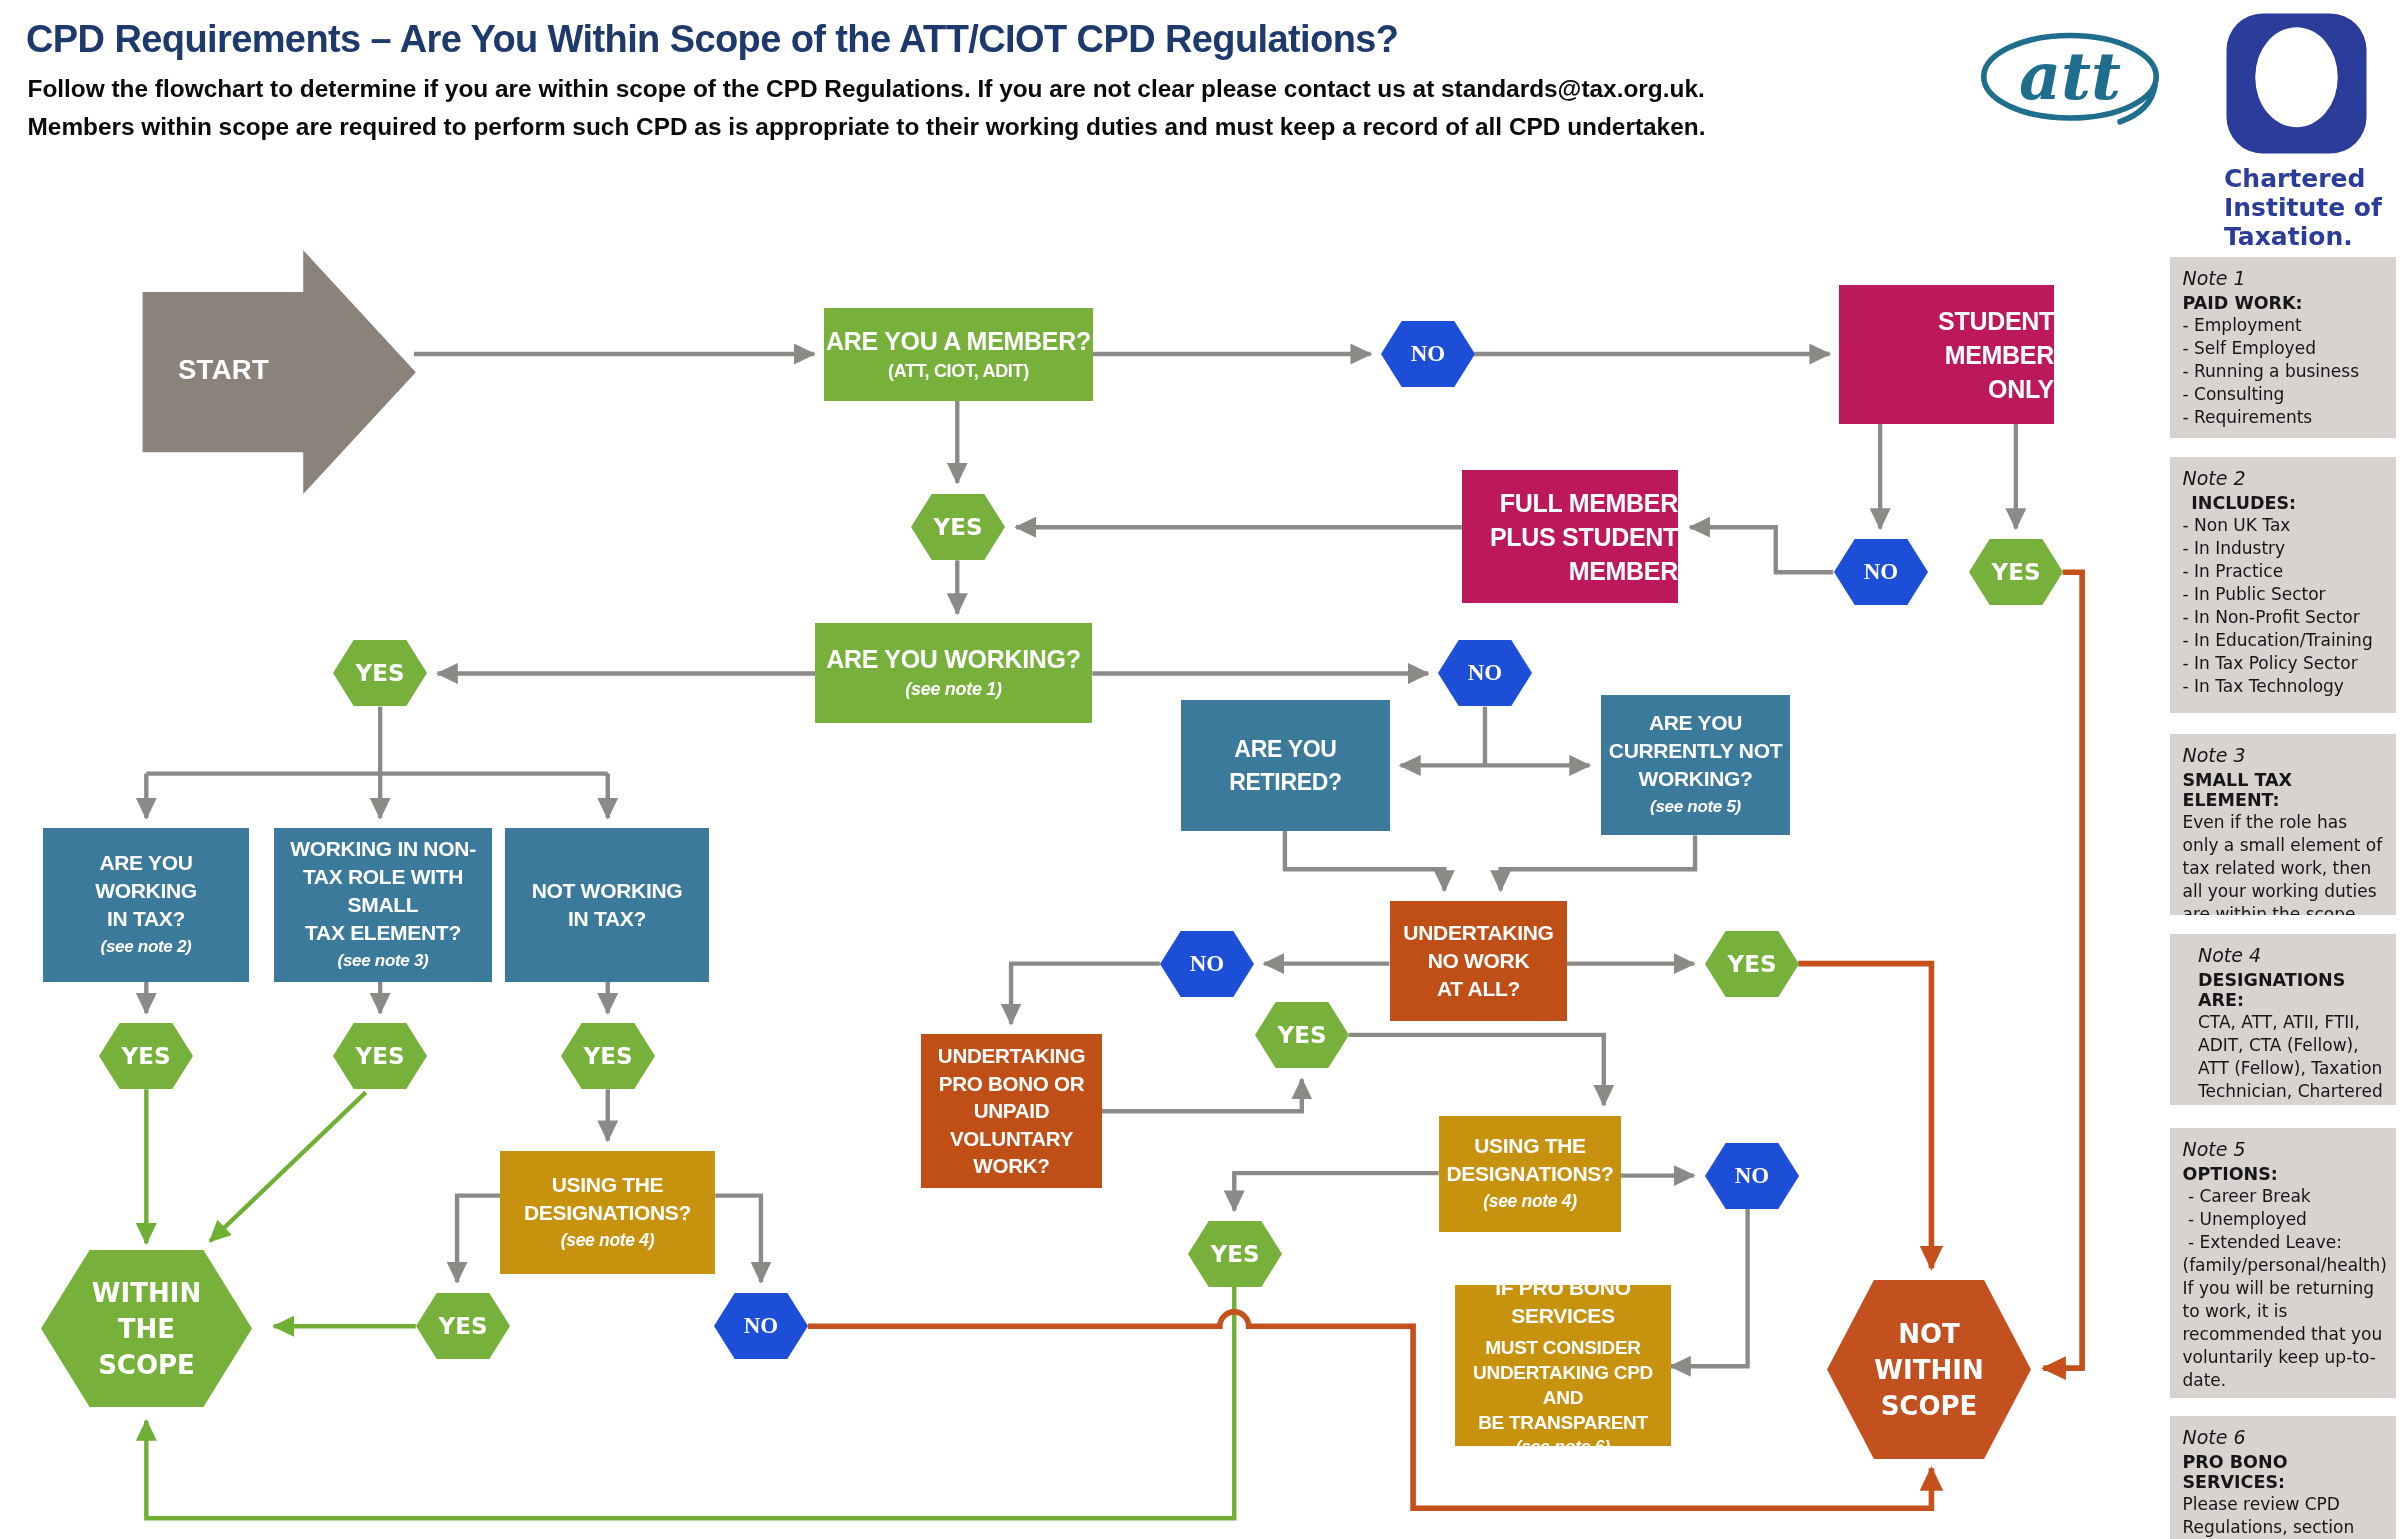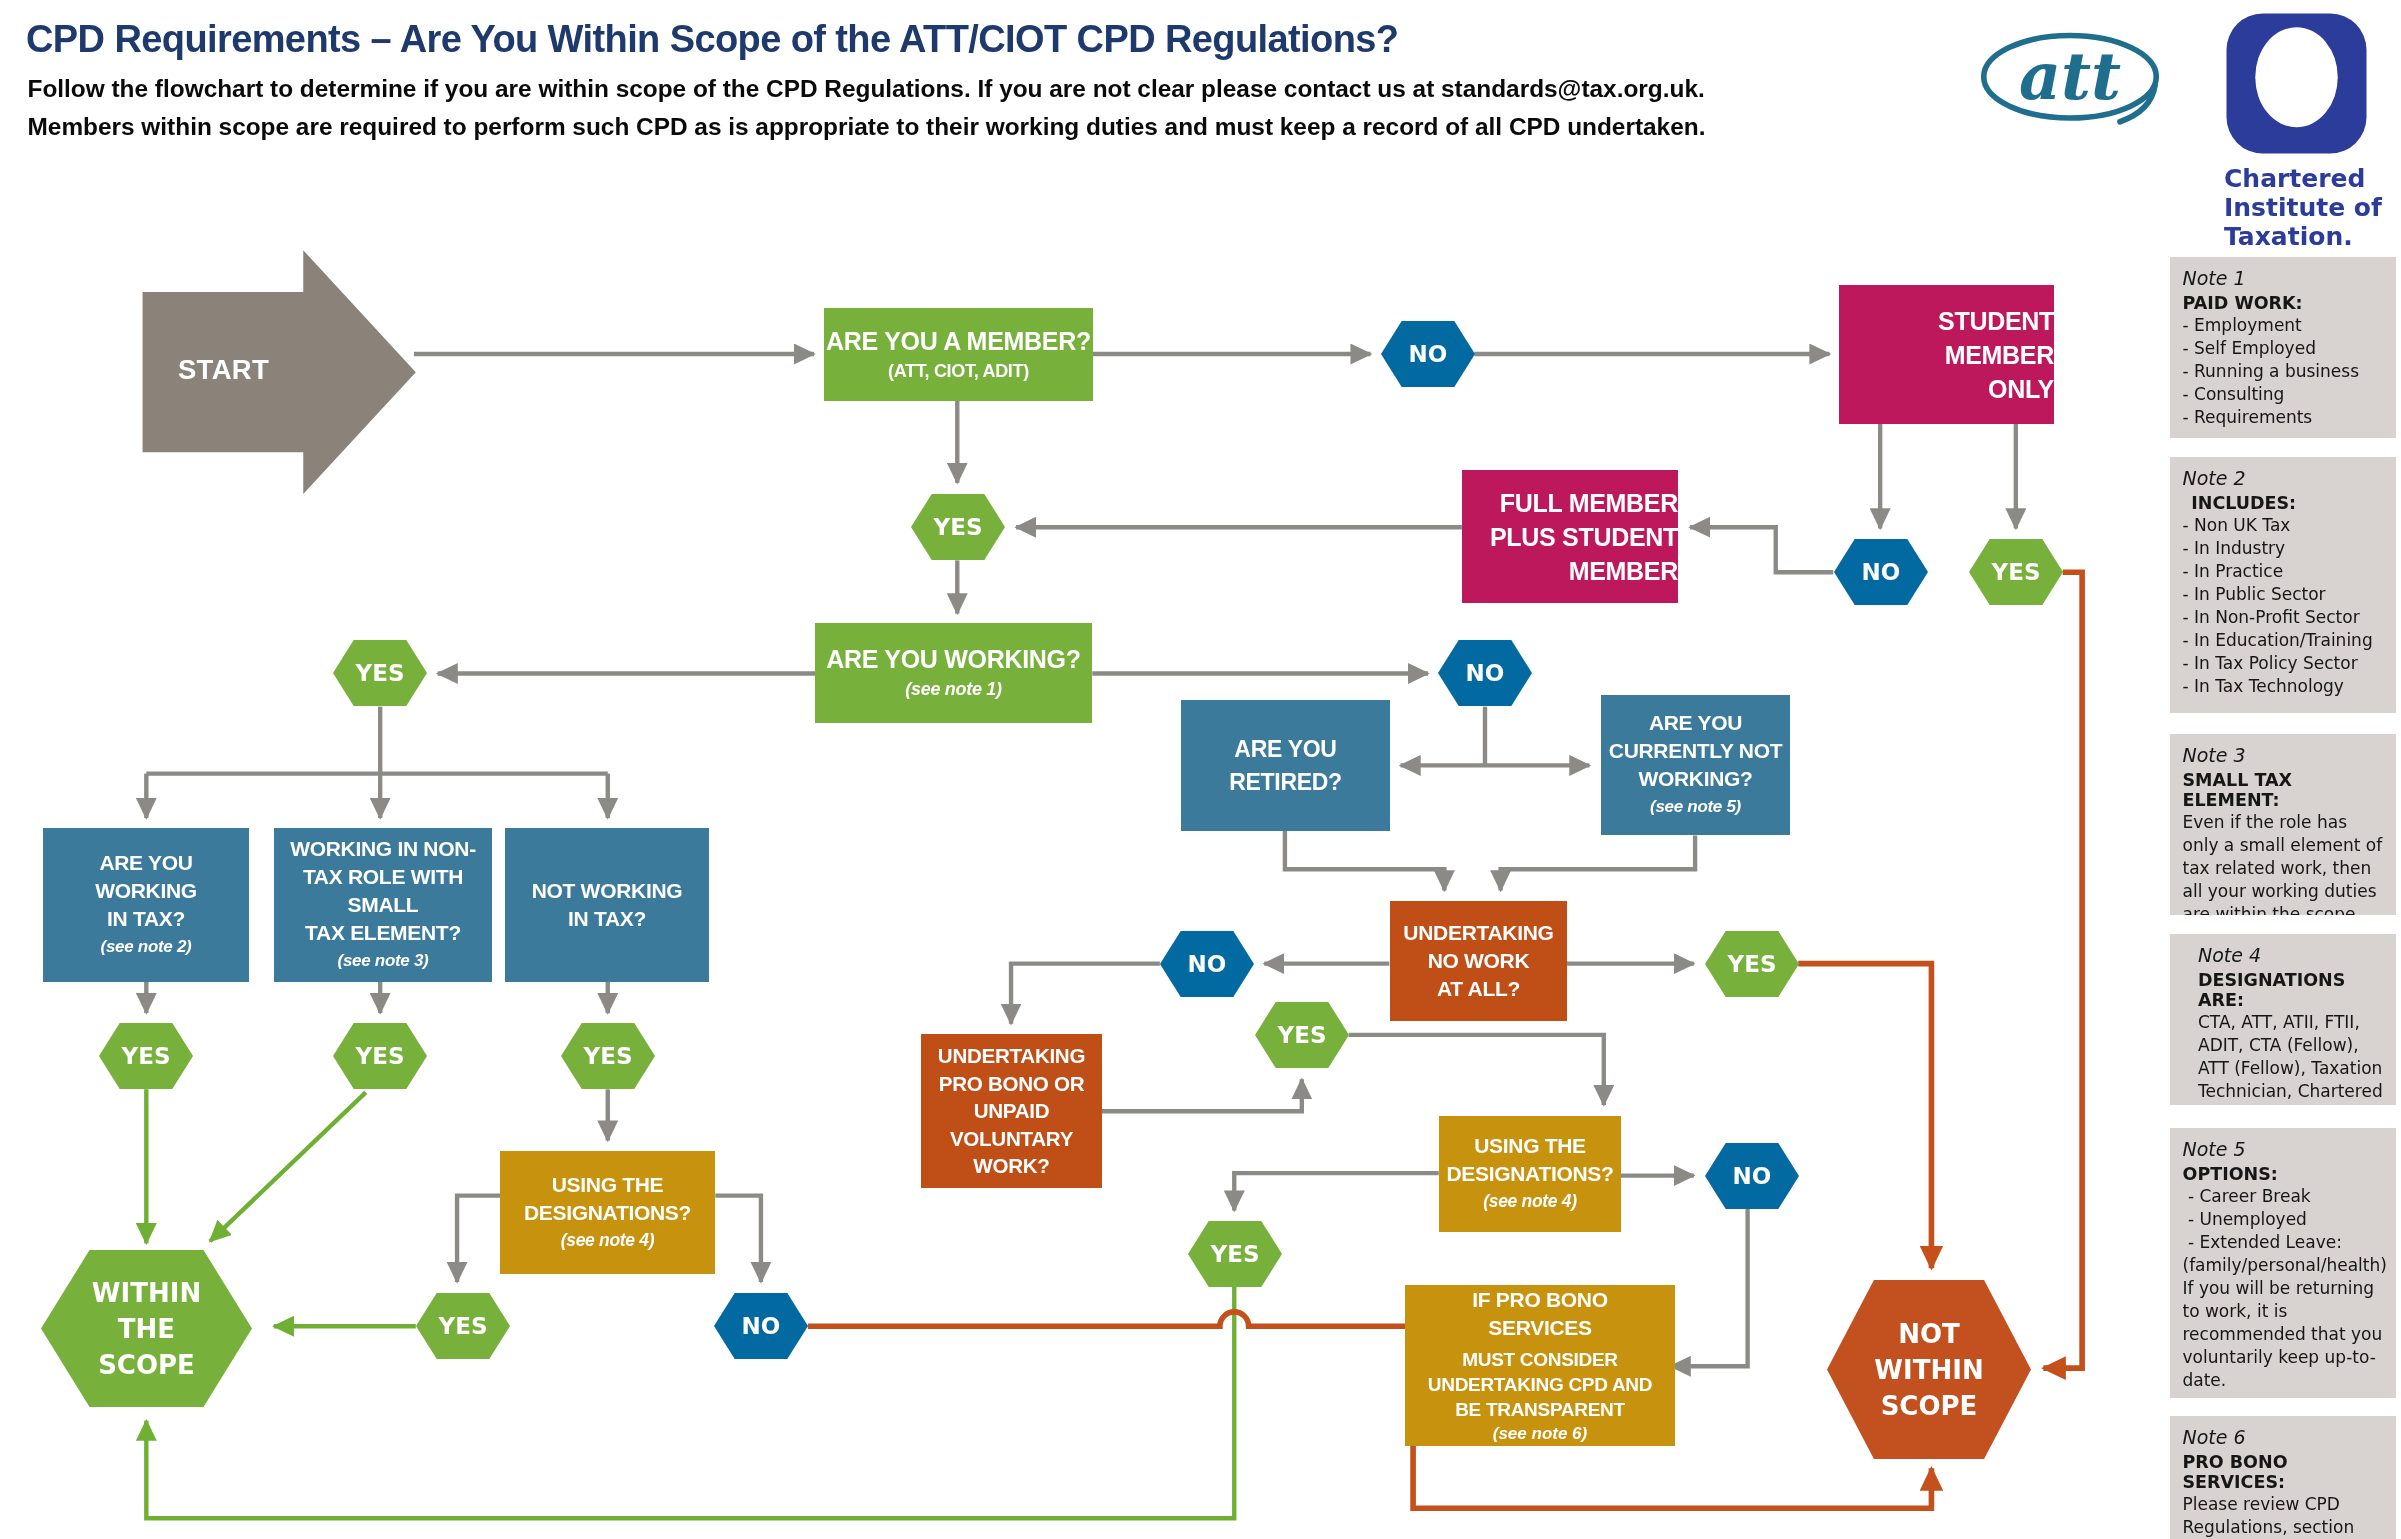--- a/index.html
+++ b/index.html
@@ -22,21 +22,21 @@
   .red{background:#BF4E17;} .gold{background:#C7920E;}
   .l40{font-size:25px;line-height:34px;letter-spacing:-0.3px;}
   .l37{font-size:23px;line-height:33px;letter-spacing:-0.3px;}
   .l34{font-size:21px;line-height:28px;letter-spacing:-0.3px;}
   .l30{font-size:19px;line-height:25px;letter-spacing:-0.3px;}
   .sub{font-size:18px;line-height:27.5px;letter-spacing:-0.3px;}
   .it{font-style:italic;}
   .hex{clip-path:polygon(0% 50%,22% 0%,78% 0%,100% 50%,78% 100%,22% 100%);
        width:94px;height:66px;display:flex;align-items:center;justify-content:center;
        color:#fff;font-weight:bold;font-family:"DejaVu Sans",sans-serif;font-size:23px;}
-  .hex.small-gr{background:#77B13C;} .hex.small-or{background:#0369a1;}
+  .hex.small-gr{background:#77B13C;} .hex.small-or{background:#1d4ed8;font-family:Liberation Serif, serif;}
   .bighex{clip-path:polygon(0% 50%,23% 0%,77% 0%,100% 50%,77% 100%,23% 100%);
           display:flex;flex-direction:column;align-items:center;justify-content:center;
           color:#fff;font-weight:bold;font-family:"DejaVu Sans",sans-serif;
           font-size:26px;line-height:36px;}
   .start-label{color:#fff;font-weight:bold;font-size:27.5px;letter-spacing:0.3px;text-align:center;}
   .ciot-text{font-family:"DejaVu Sans",sans-serif;font-weight:bold;color:#2B3C9B;
              font-size:25px;line-height:29px;}
 </style>
 </head>
 <body>
@@ -207,21 +207,21 @@
     <div>DESIGNATIONS?</div>
     <div class="sub it" style="font-size:17.5px;">(see note 4)</div>
   </div>
 
   <div class="abs node gold l34" style="left:1439px;top:1116px;width:182px;height:116px;">
     <div>USING THE</div>
     <div>DESIGNATIONS?</div>
     <div class="sub it" style="font-size:17.5px;">(see note 4)</div>
   </div>
 
-  <div class="abs node gold" style="left:1405px;top:1285px;width:270px;height:161px;">
+  <div class="abs node gold" style="left:1455px;top:1285px;width:216px;height:161px;">
     <div class="l34">IF PRO BONO</div>
     <div class="l34" style="margin-bottom:5px;">SERVICES</div>
     <div class="l30">MUST CONSIDER</div>
     <div class="l30">UNDERTAKING CPD AND</div>
     <div class="l30">BE TRANSPARENT</div>
     <div class="it" style="font-size:17px;line-height:23px;">(see note 6)</div>
   </div>
 
   <div class="abs hex small-or" style="left:1381px;top:321px;">NO</div>
   <div class="abs hex small-gr" style="left:911px;top:494px;">YES</div>

